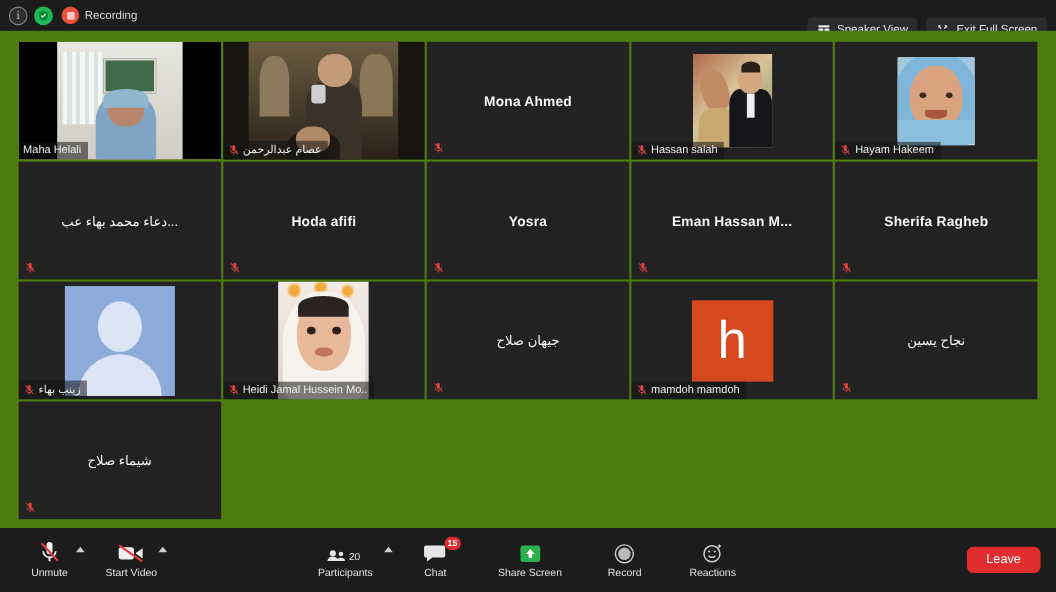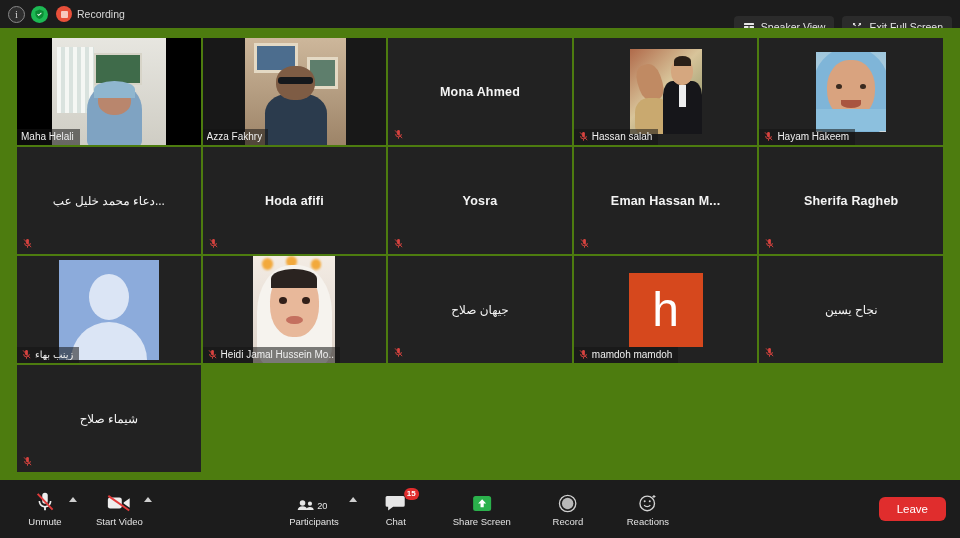--- a/index.html
+++ b/index.html
@@ -213,30 +213,39 @@
             <div style="position:absolute;left:42%;top:14%;width:26%;height:30%;background:#3f6b4a;border:2px solid #d7d4c8;"></div>
             <div style="position:absolute;left:38%;top:44%;width:30%;height:58%;background:#7fa3c2;border-radius:40% 40% 6px 6px;"></div>
             <div style="position:absolute;left:44%;top:46%;width:18%;height:26%;background:#b9866d;border-radius:48%;"></div>
             <div style="position:absolute;left:42%;top:40%;width:22%;height:16%;background:#8fb6cf;border-radius:50% 50% 0 0;"></div>
           </div>
           <div class="namebar">
             <span class="nm">Maha Helali</span>
           </div>
         </div>
         <div class="tile">
-          <div class="vid" style="background:#181818;">
-            <div style="position:absolute;left:23%;right:22%;top:0;bottom:0;background:linear-gradient(180deg,#cdb79b,#9d8468);"></div>
-            <div style="position:absolute;left:28%;top:5%;width:24%;height:28%;background:#4c6d8e;border:3px solid #e4d9c4;"></div>
-            <div style="position:absolute;left:57%;top:18%;width:17%;height:30%;background:#5e7e6c;border:3px solid #e4d9c4;"></div>
-            <div style="position:absolute;left:34%;top:52%;width:34%;height:50%;background:#2b3b4d;border-radius:36% 36% 0 0;"></div>
-            <div style="position:absolute;left:40%;top:26%;width:21%;height:32%;background:#7e5c44;border-radius:46%;"></div>
-            <div style="position:absolute;left:41%;top:36%;width:19%;height:7%;background:#15181c;border-radius:3px;"></div>
-          </div>
-          <div class="namebar">
-            <span class="nm">Azza Fakhry</span>
+          <div class="vid" style="background:#17140f;">
+            <div style="position:absolute;left:13%;right:13%;top:0;bottom:0;background:linear-gradient(180deg,#6b5a42,#2b2218);"></div>
+            <div style="position:absolute;left:18%;top:12%;width:15%;height:52%;background:#8d7a5d;border-radius:40% 40% 0 0;"></div>
+            <div style="position:absolute;right:16%;top:10%;width:16%;height:54%;background:#8a7758;border-radius:40% 40% 0 0;"></div>
+            <div style="position:absolute;left:41%;top:34%;width:28%;height:66%;background:#3b3227;border-radius:30% 30% 0 0;"></div>
+            <div style="position:absolute;left:47%;top:10%;width:17%;height:28%;background:#c49b78;border-radius:46%;"></div>
+            <div style="position:absolute;left:44%;top:36%;width:7%;height:16%;background:#cfcfcf;border-radius:3px;"></div>
+            <div style="position:absolute;left:32%;top:76%;width:26%;height:28%;background:#1d1914;border-radius:46% 46% 0 0;"></div>
+            <div style="position:absolute;left:36%;top:72%;width:17%;height:22%;background:#b08a67;border-radius:46%;"></div>
+          </div>
+          <div class="namebar">
+            <span class="mute">
+              <svg viewBox="0 0 24 24">
+                <path d="M12 14a3 3 0 0 0 3-3V5a3 3 0 0 0-6 0v6a3 3 0 0 0 3 3z" fill="#d8433f"></path>
+                <path d="M17.3 11a5.3 5.3 0 0 1-10.6 0H5a7 7 0 0 0 6 6.9V21h2v-3.1A7 7 0 0 0 19 11h-1.7z" fill="#d8433f"></path>
+                <path d="M4.5 3 20 20" stroke="#d8433f" stroke-width="2"></path>
+              </svg>
+            </span>
+            <span class="nm ar">عصام عبدالرحمن</span>
           </div>
         </div>
         <div class="tile">
           <div class="namecenter">Mona Ahmed</div>
           <span class="corner-mute">
             <span class="mute">
               <svg viewBox="0 0 24 24">
                 <path d="M12 14a3 3 0 0 0 3-3V5a3 3 0 0 0-6 0v6a3 3 0 0 0 3 3z" fill="#d8433f"></path>
                 <path d="M17.3 11a5.3 5.3 0 0 1-10.6 0H5a7 7 0 0 0 6 6.9V21h2v-3.1A7 7 0 0 0 19 11h-1.7z" fill="#d8433f"></path>
                 <path d="M4.5 3 20 20" stroke="#d8433f" stroke-width="2"></path>
@@ -280,21 +289,21 @@
               <svg viewBox="0 0 24 24">
                 <path d="M12 14a3 3 0 0 0 3-3V5a3 3 0 0 0-6 0v6a3 3 0 0 0 3 3z" fill="#d8433f"></path>
                 <path d="M17.3 11a5.3 5.3 0 0 1-10.6 0H5a7 7 0 0 0 6 6.9V21h2v-3.1A7 7 0 0 0 19 11h-1.7z" fill="#d8433f"></path>
                 <path d="M4.5 3 20 20" stroke="#d8433f" stroke-width="2"></path>
               </svg>
             </span>
             <span class="nm">Hayam Hakeem</span>
           </div>
         </div>
         <div class="tile">
-          <div class="namecenter ar">...دعاء محمد خليل عب</div>
+          <div class="namecenter ar">...دعاء محمد بهاء عب</div>
           <span class="corner-mute">
             <span class="mute">
               <svg viewBox="0 0 24 24">
                 <path d="M12 14a3 3 0 0 0 3-3V5a3 3 0 0 0-6 0v6a3 3 0 0 0 3 3z" fill="#d8433f"></path>
                 <path d="M17.3 11a5.3 5.3 0 0 1-10.6 0H5a7 7 0 0 0 6 6.9V21h2v-3.1A7 7 0 0 0 19 11h-1.7z" fill="#d8433f"></path>
                 <path d="M4.5 3 20 20" stroke="#d8433f" stroke-width="2"></path>
               </svg>
             </span>
           </span>
         </div>

